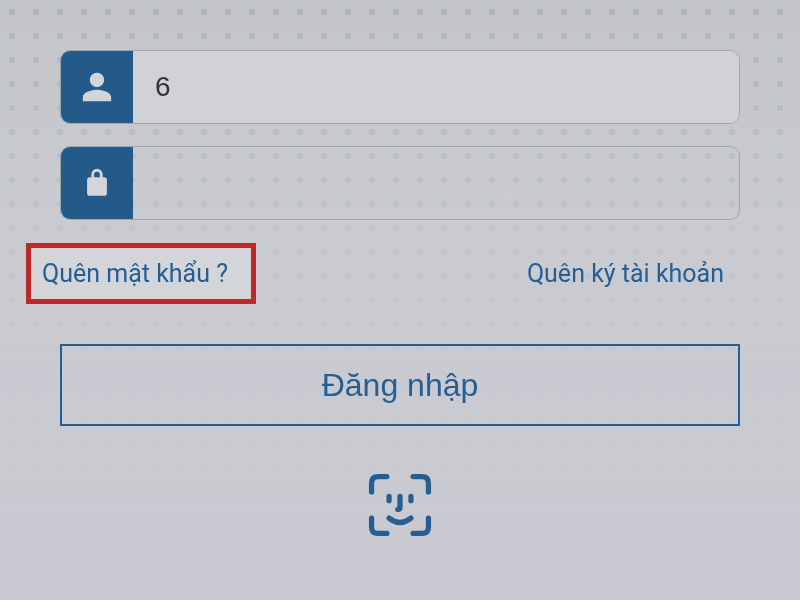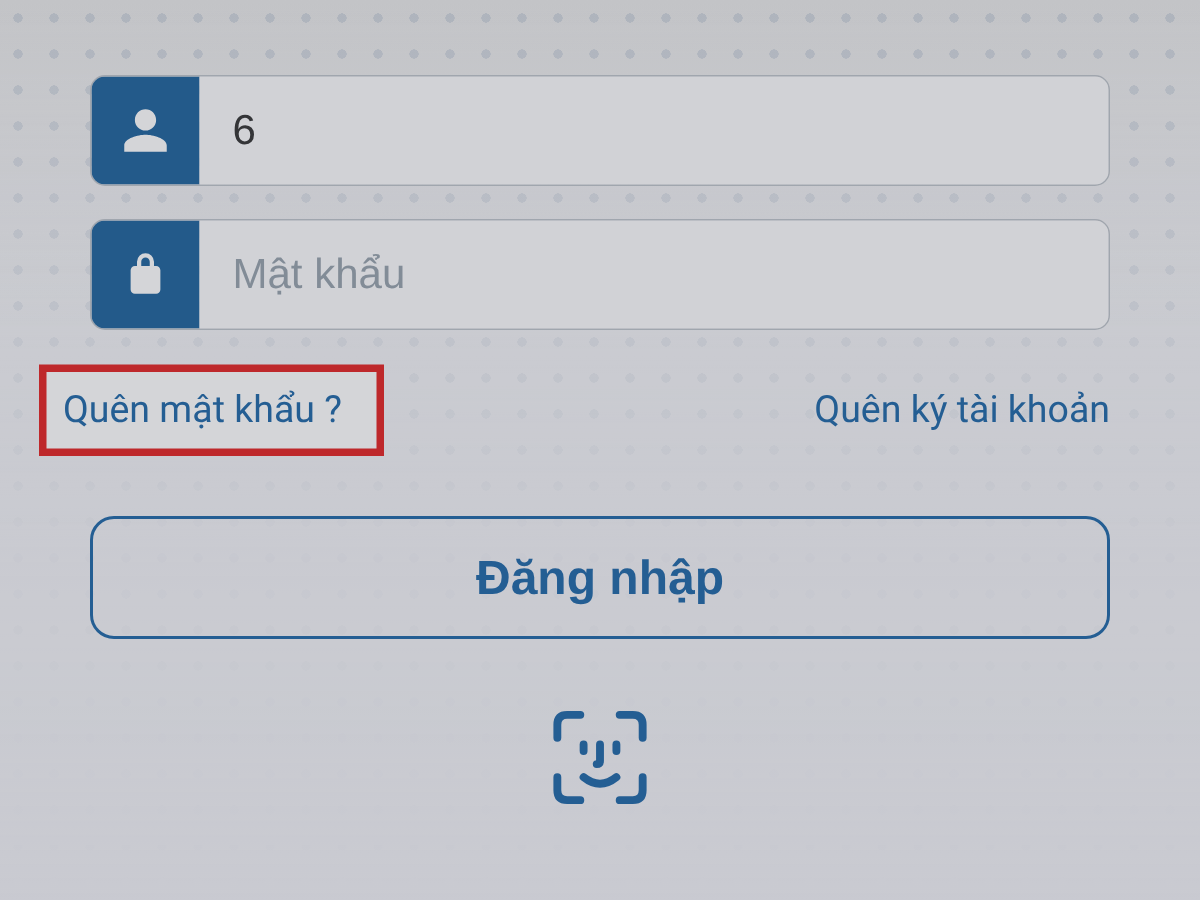--- a/index.html
+++ b/index.html
@@ -77,21 +77,21 @@
       color: #222;
       background: #fbfbfd;
     }
     .field::placeholder {
       color: #8e9aa5;
     }
     .links-row {
       display: flex;
       justify-content: space-between;
       align-items: center;
-      margin: 4px 0 40px 0;
+      margin: 4px 16px 40px 0;
       height: 62px;
       text-align: center;
     }
     .link {
       font-size: 25px;
       color: #0c5aa0;
       cursor: pointer;
       display: inline-block;
     }
     .highlight-wrap {
@@ -105,25 +105,25 @@
       content: "";
       position: absolute;
       top: -4px; left: -4px; right: -4px; bottom: -4px;
       border: 5px solid #e11010;
       pointer-events: none;
     }
     .login-btn {
       width: 100%;
       height: 82px;
       border: 2px solid #0c5aa0;
-      border-radius: 16px;
+      border-radius: 0;
       background: transparent;
       color: #0c5aa0;
       font-size: 32px;
-      font-weight: 700;
+      font-weight: 400;
       cursor: pointer;
       display: flex;
       align-items: center;
       justify-content: center;
     }
     .faceid-row {
       display: flex;
       justify-content: center;
       margin-top: 42px;
     }
@@ -160,21 +160,20 @@
       </div>
       <input class="field" type="text" value="6" style="">
     </div>
 
     <div class="input-row">
       <div class="icon-box">
         <svg viewBox="0 0 24 24">
             <path d="M17 8h-1V6a4 4 0 0 0-8 0v2H7a2 2 0 0 0-2 2v9a2 2 0 0 0 2 2h10a2 2 0 0 0 2-2v-9a2 2 0 0 0-2-2zm-7-2a2 2 0 0 1 4 0v2h-4V6z"></path>
           </svg>
       </div>
-      <input class="field" type="password" placeholder="Mật khẩu" style="">
     </div>
 
     <div class="links-row">
       <span class="highlight-wrap">
         <a class="link">Quên mật khẩu ?</a>
       </span>
       <a class="link">Quên ký tài khoản</a>
     </div>
 
     <button class="login-btn">

